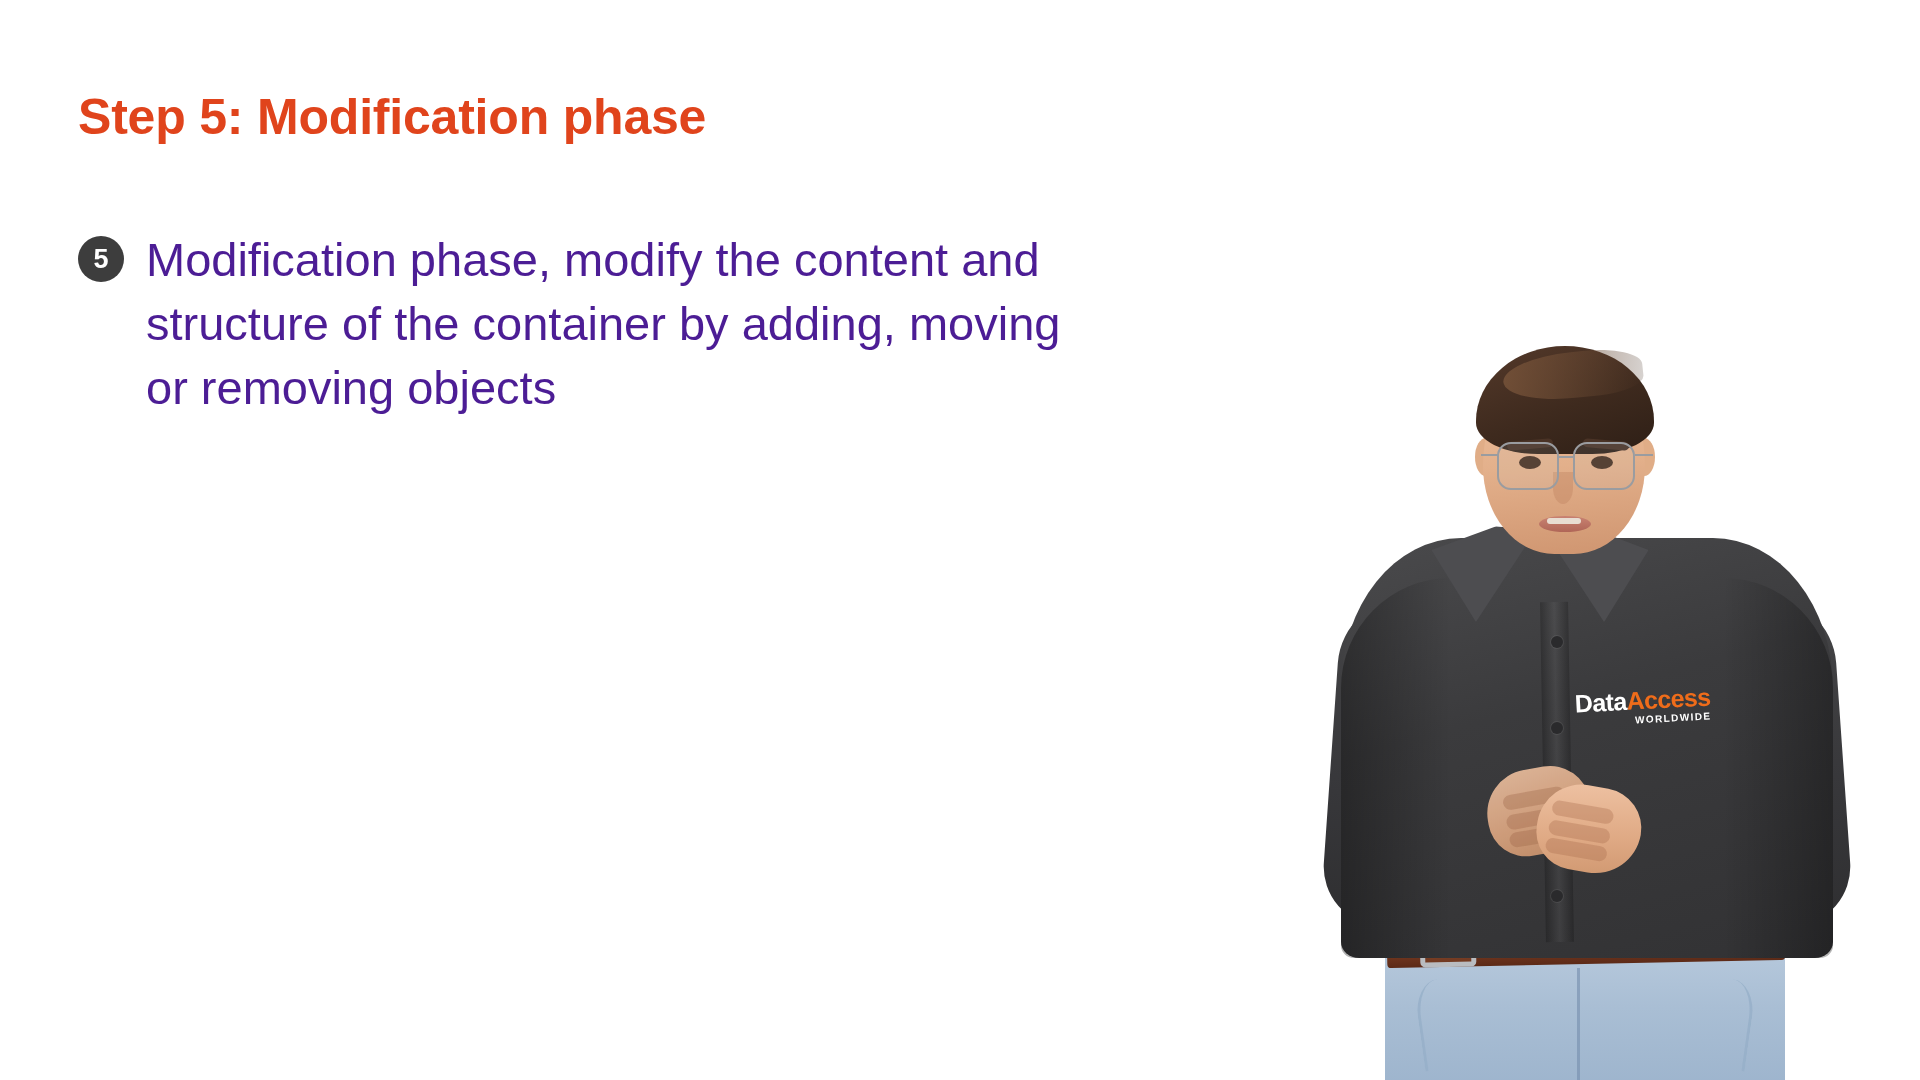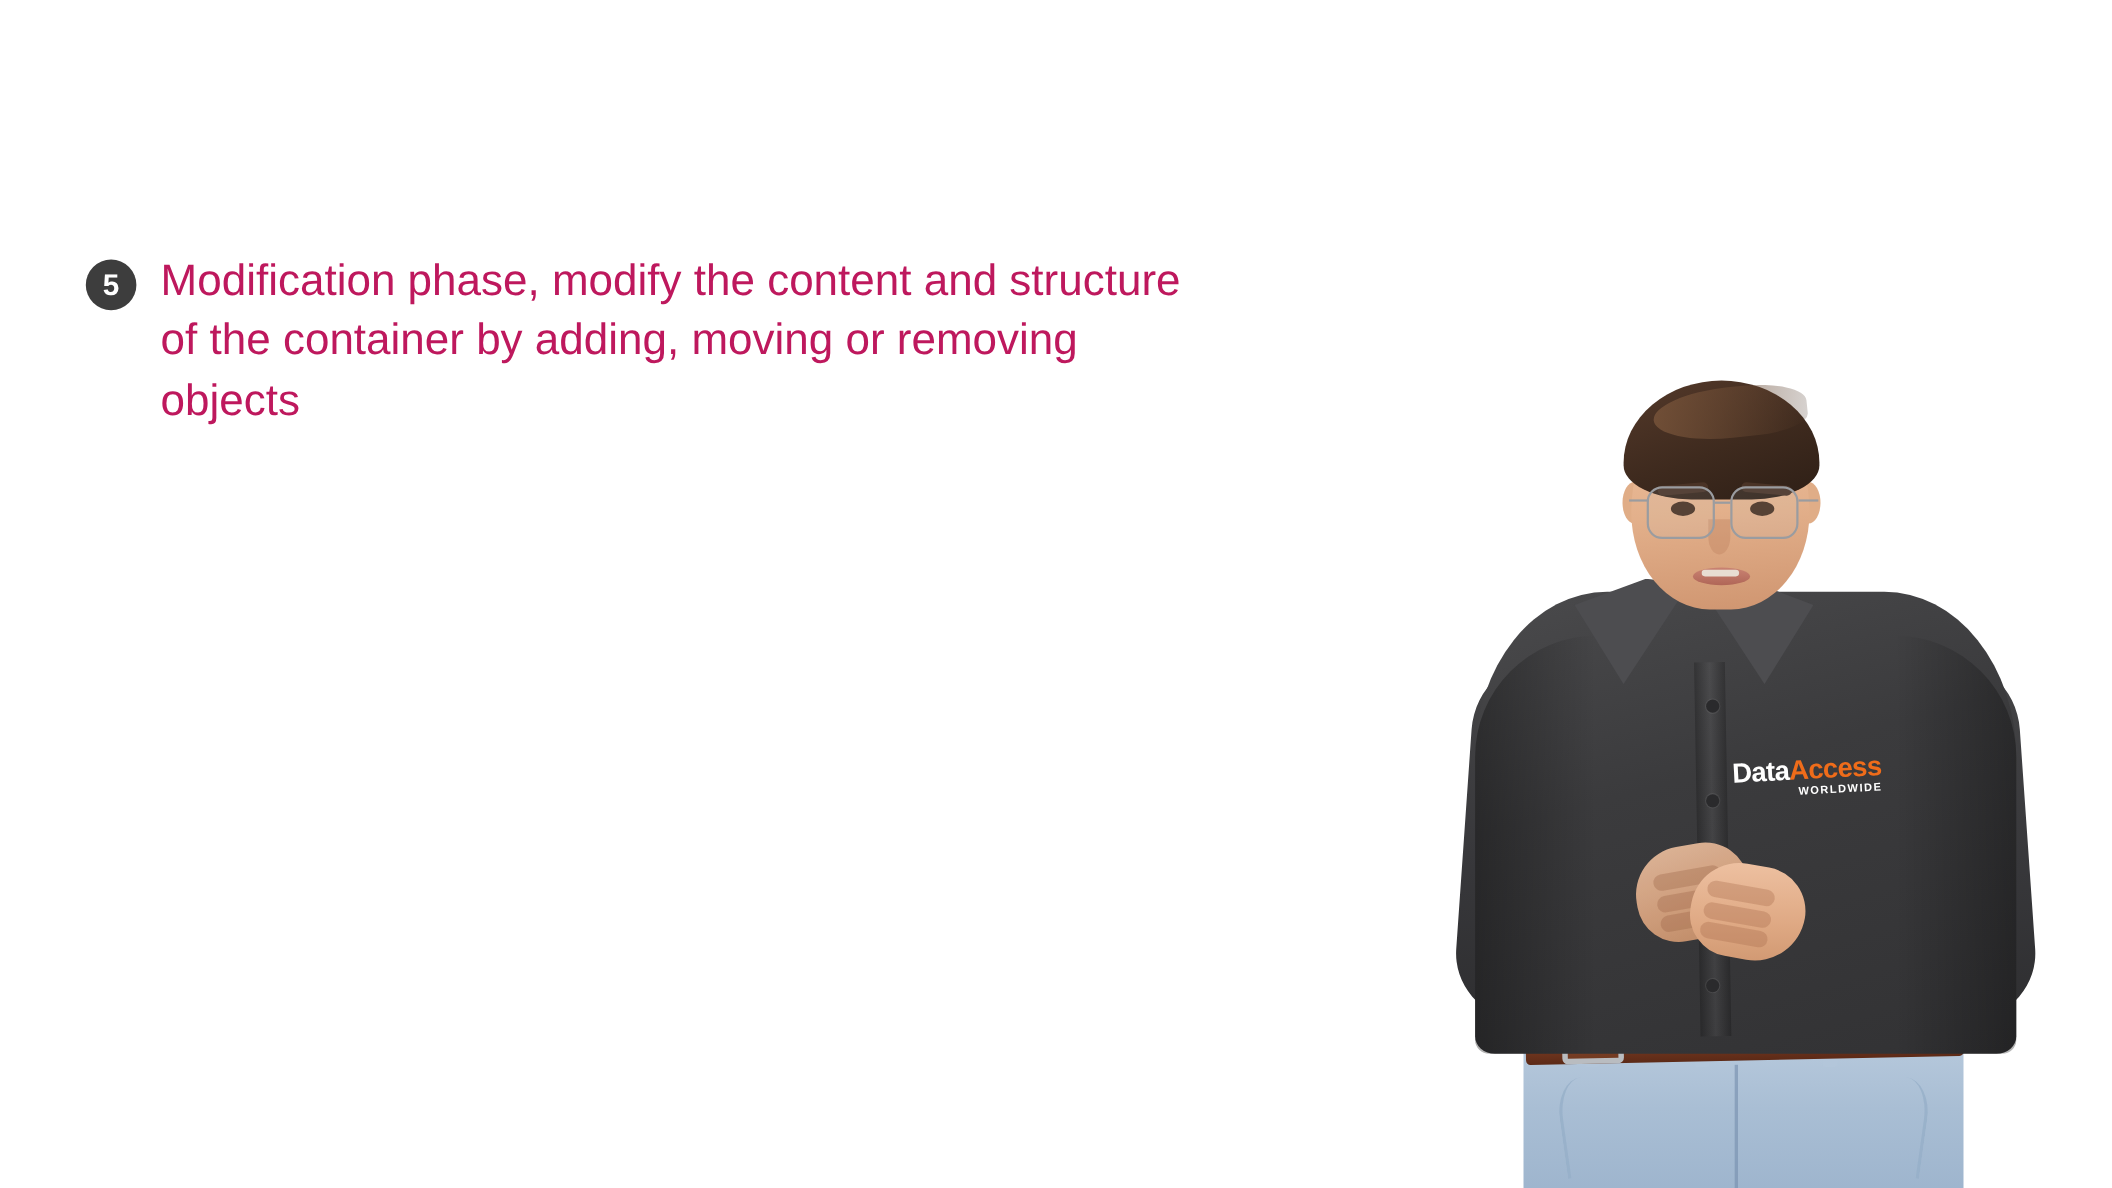--- a/index.html
+++ b/index.html
@@ -58,23 +58,23 @@
     font-size: 27px;
     font-weight: bold;
     display: flex;
     align-items: center;
     justify-content: center;
     margin-top: 8px;
     line-height: 1;
     box-sizing: border-box;
   }
   .bullet-text {
-    font-size: 40px;
+    font-size: 47px;
     line-height: 1.36;
-    color: #be185d;
+    color: #4c1d95;
     font-weight: 400;
     max-width: 960px;
   }
 
   
   #presenter {
     position: absolute;
     left: 1245px;
     top: 330px;
     width: 680px;
@@ -408,20 +408,21 @@
     letter-spacing: 1.4px;
     color: #ffffff;
     white-space: nowrap;
   }
 </style>
 </head>
 <body>
 
 <div id="slide">
 
+  <div id="slide-title">Step 5: Modification phase</div>
 
   <div id="bullet-list">
     <div class="bullet-row">
       <div class="bullet-badge">5</div>
       <div class="bullet-text">Modification phase, modify the content and structure of the container by adding, moving or removing objects</div>
     </div>
   </div>
 
   <div id="presenter">
 

